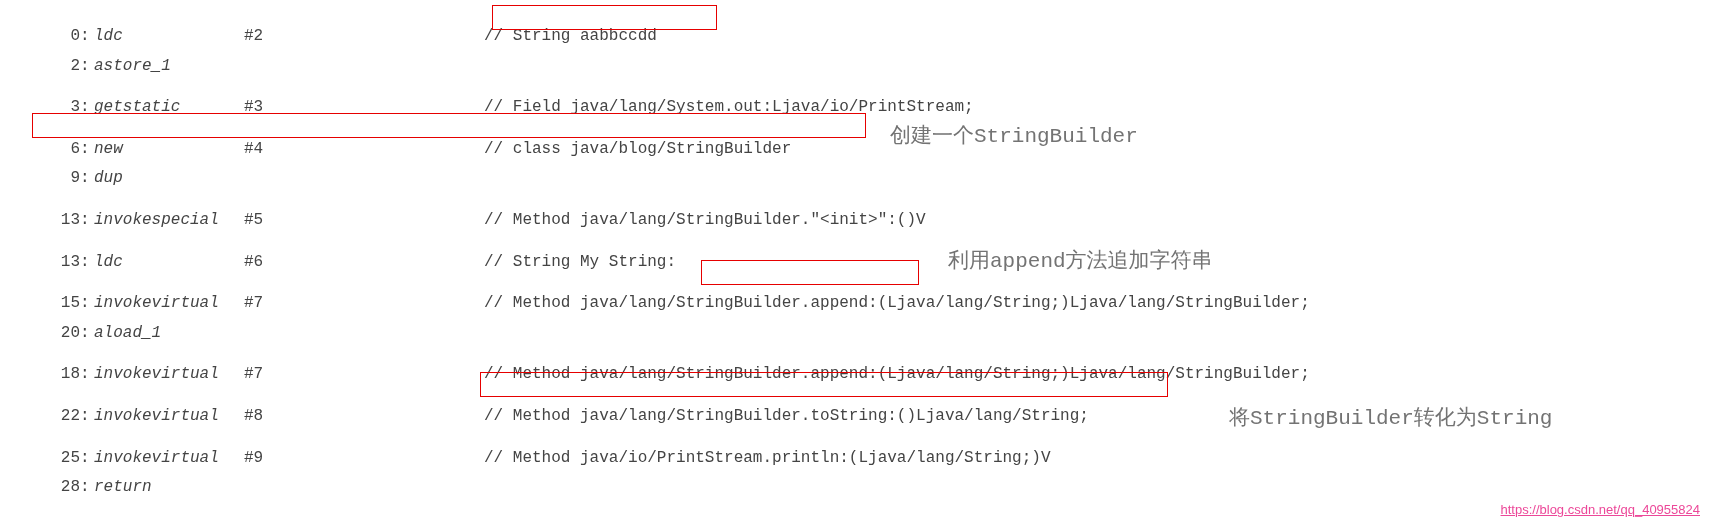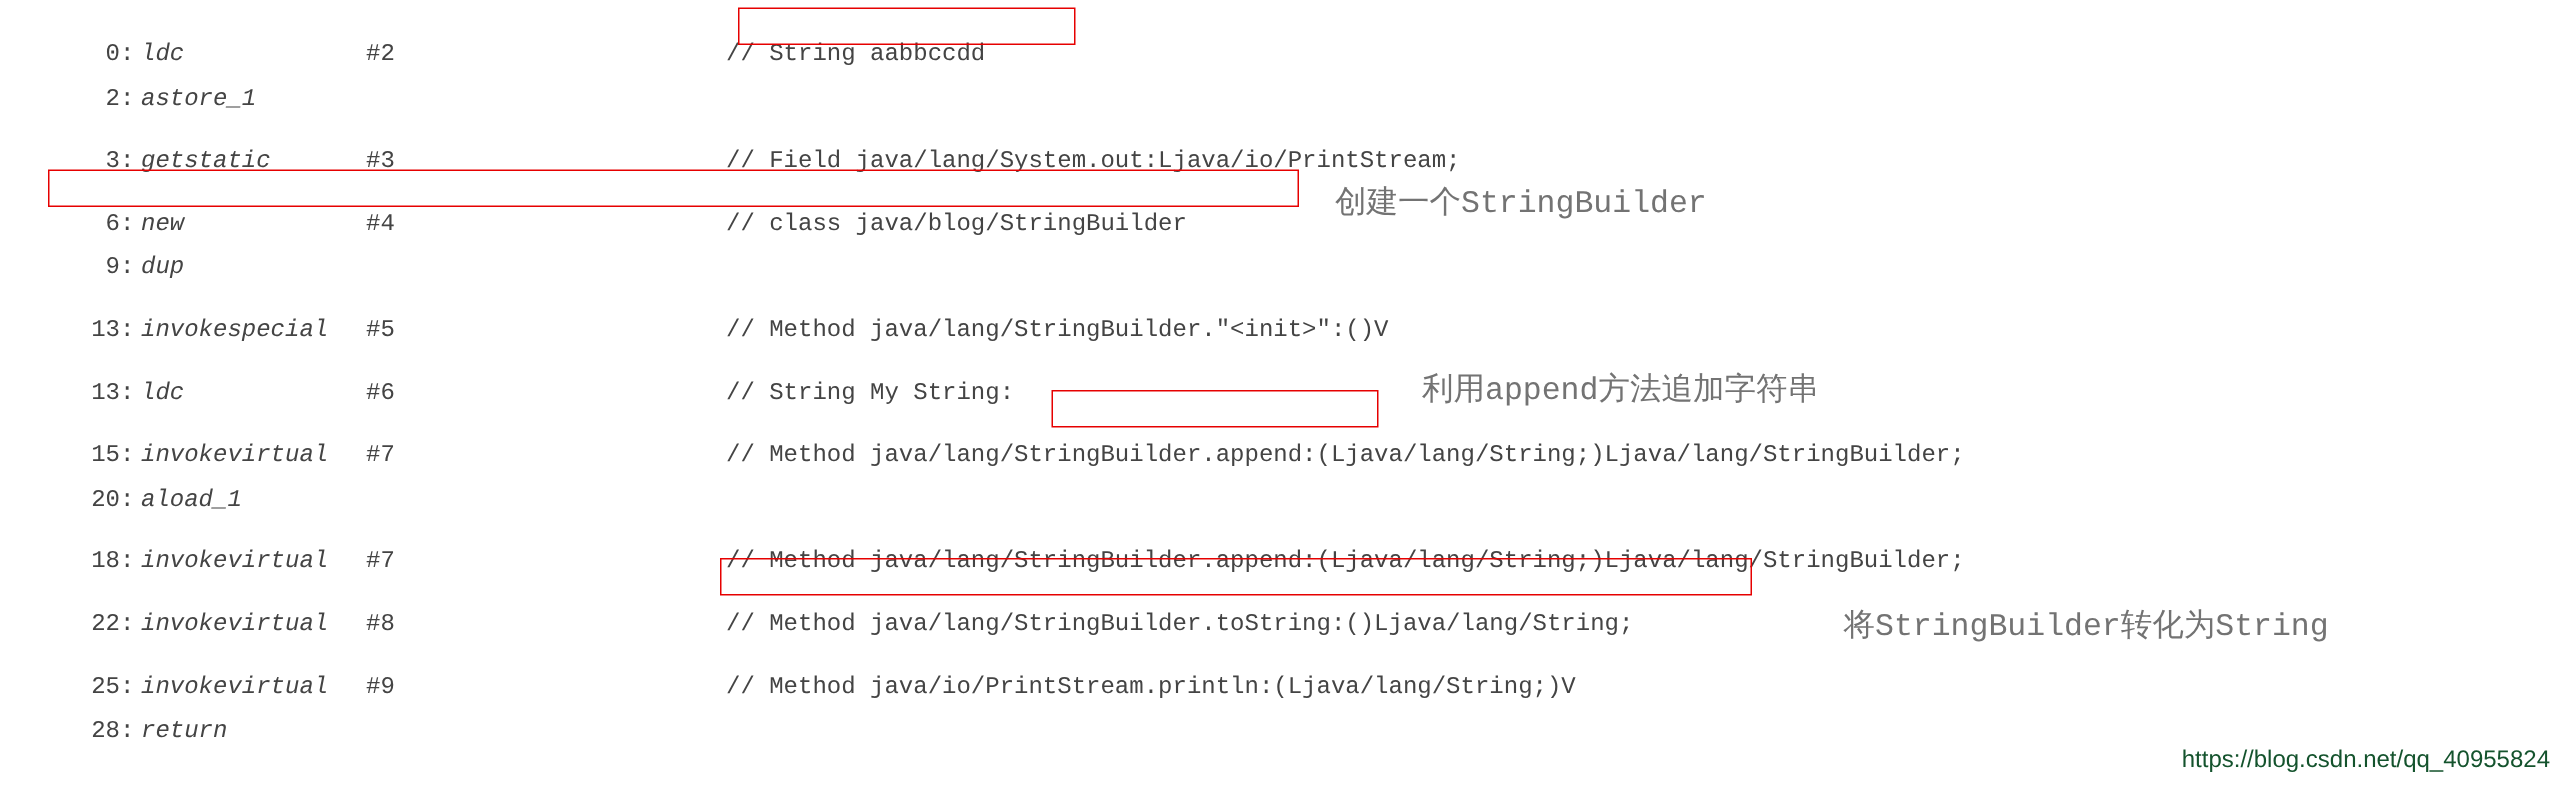--- a/index.html
+++ b/index.html
@@ -34,24 +34,25 @@
       color: #737373;
       font-family: "SimSun", "Courier New", monospace;
       font-size: 21px;
       pointer-events: none;
       white-space: nowrap;
     }
     .watermark {
       position: absolute;
       right: 16px;
       bottom: 4px;
-      font-size: 16px;
-      color: #14532d;
+      font-size: 13px;
+      color: #ec4899;
       font-family: Arial, sans-serif;
       pointer-events: none;
+      text-decoration: underline;
     }
   </style>
 </head>
 <body>
 
 <div class="line"><span class="offset">0</span><span class="colon">:</span><span class="instr">ldc</span><span class="arg">#2</span><span class="comment">// String aabbccdd</span></div>
 <div class="line"><span class="offset">2</span><span class="colon">:</span><span class="instr">astore_1</span><span class="arg"></span><span class="comment"></span></div>
 <div class="line"><span class="offset">3</span><span class="colon">:</span><span class="instr">getstatic</span><span class="arg">#3</span><span class="comment">// Field java/lang/System.out:Ljava/io/PrintStream;</span></div>
 <div class="line"><span class="offset">6</span><span class="colon">:</span><span class="instr">new</span><span class="arg">#4</span><span class="comment">// class java/blog/StringBuilder</span></div>
 <div class="line"><span class="offset">9</span><span class="colon">:</span><span class="instr">dup</span><span class="arg"></span><span class="comment"></span></div>

